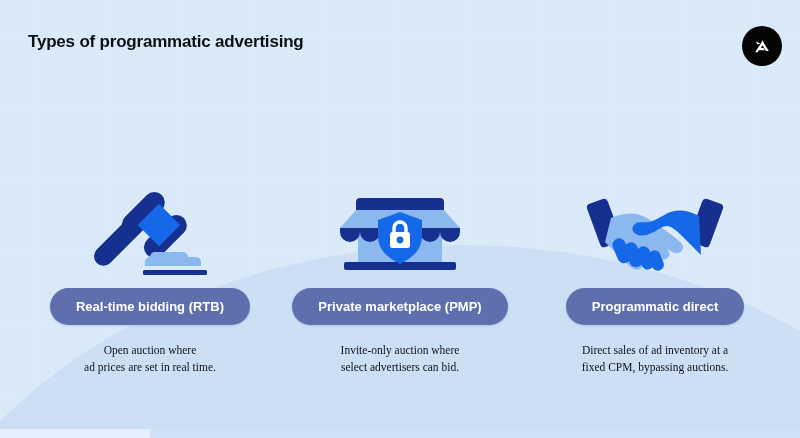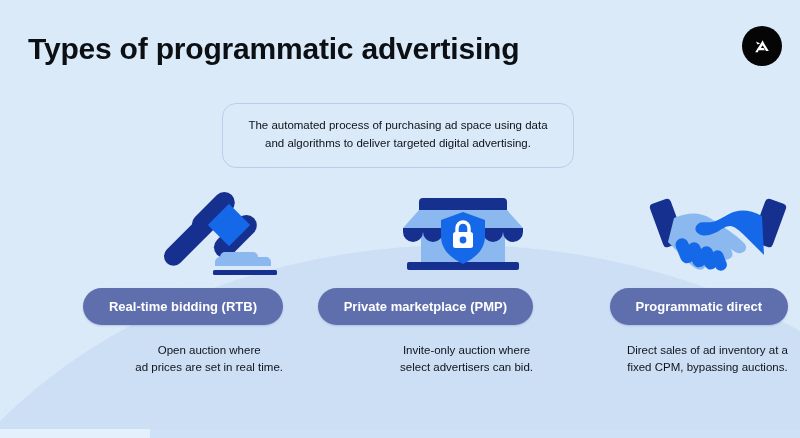--- a/index.html
+++ b/index.html
@@ -41,21 +41,21 @@
   }
   .bottom-strip.right{
     left:150px;
     background:#cfe1f6;
   }
 
   
   .title{
     position:absolute;
     left:28px;top:32px;
-    font-size:30px;
+    font-size:17px;
     font-weight:bold;
     color:#0c0f14;
     letter-spacing:-0.2px;
   }
   .logo{
     position:absolute;
     right:18px;top:26px;
     width:40px;height:40px;
     border-radius:50%;
     background:#050505;
@@ -80,21 +80,21 @@
     font-weight:500;
   }
 
   
   .col{
     position:absolute;
     top:180px;
     width:266px;
     display:flex;
     flex-direction:column;
-    align-items:flex-end;
+    align-items:center;
   }
   .col.c1{left:17px;}
   .col.c2{left:267px;}
   .col.c3{left:522px;}
 
   .icon-wrap{
     height:98px;
     display:flex;align-items:flex-end;justify-content:center;
   }
   .pill{
@@ -109,20 +109,21 @@
     box-shadow:0 1px 2px rgba(40,60,110,.18);
   }
   .caption{
     margin-top:17px;
     text-align:center;
     font-size:11.5px;
     line-height:1.5;
     color:#10131a;
     font-weight:500;
     white-space:pre-line;
+    font-family:Liberation Serif, serif;
   }
 </style>
 </head>
 <body>
 
 <div class="canvas">
 
   <div class="dots"></div>
   <div class="dome"></div>
   <div class="bottom-strip"></div>
@@ -130,21 +131,20 @@
 
   <div class="title">Types of programmatic advertising</div>
 
   <div class="logo">
     <svg width="26" height="26" viewBox="0 0 26 26" aria-hidden="true">
       <path d="M6.2 19.2 C9.5 14.0 12.0 10.2 13.6 7.2 C14.4 8.9 15.6 11.2 17.2 13.8 L19.8 18.0 L17.0 18.0 L13.6 12.3 L11.9 15.1 L14.6 15.1 L15.9 17.3 L9.6 17.3 L8.9 19.2 Z" fill="#ffffff"></path>
       <path d="M7.0 8.4 L11.2 10.6 L8.4 11.6 Z" fill="#ffffff"></path>
     </svg>
   </div>
 
-  <div class="callout">The automated process of purchasing ad space using data and algorithms to deliver targeted digital advertising.</div>
 
   <div class="col c1">
     <div class="icon-wrap">
       <svg width="126" height="92" viewBox="0 0 126 92" aria-hidden="true">
 
         <rect x="-2" y="40" width="78" height="19" rx="9.5" transform="rotate(-45 37 49)" fill="#16308f"></rect>
 
         <rect x="30" y="17" width="52" height="21" rx="10.5" transform="rotate(-45 56 27)" fill="#16308f"></rect>
         <rect x="52" y="40" width="52" height="21" rx="10.5" transform="rotate(-45 78 50)" fill="#16308f"></rect>
 

